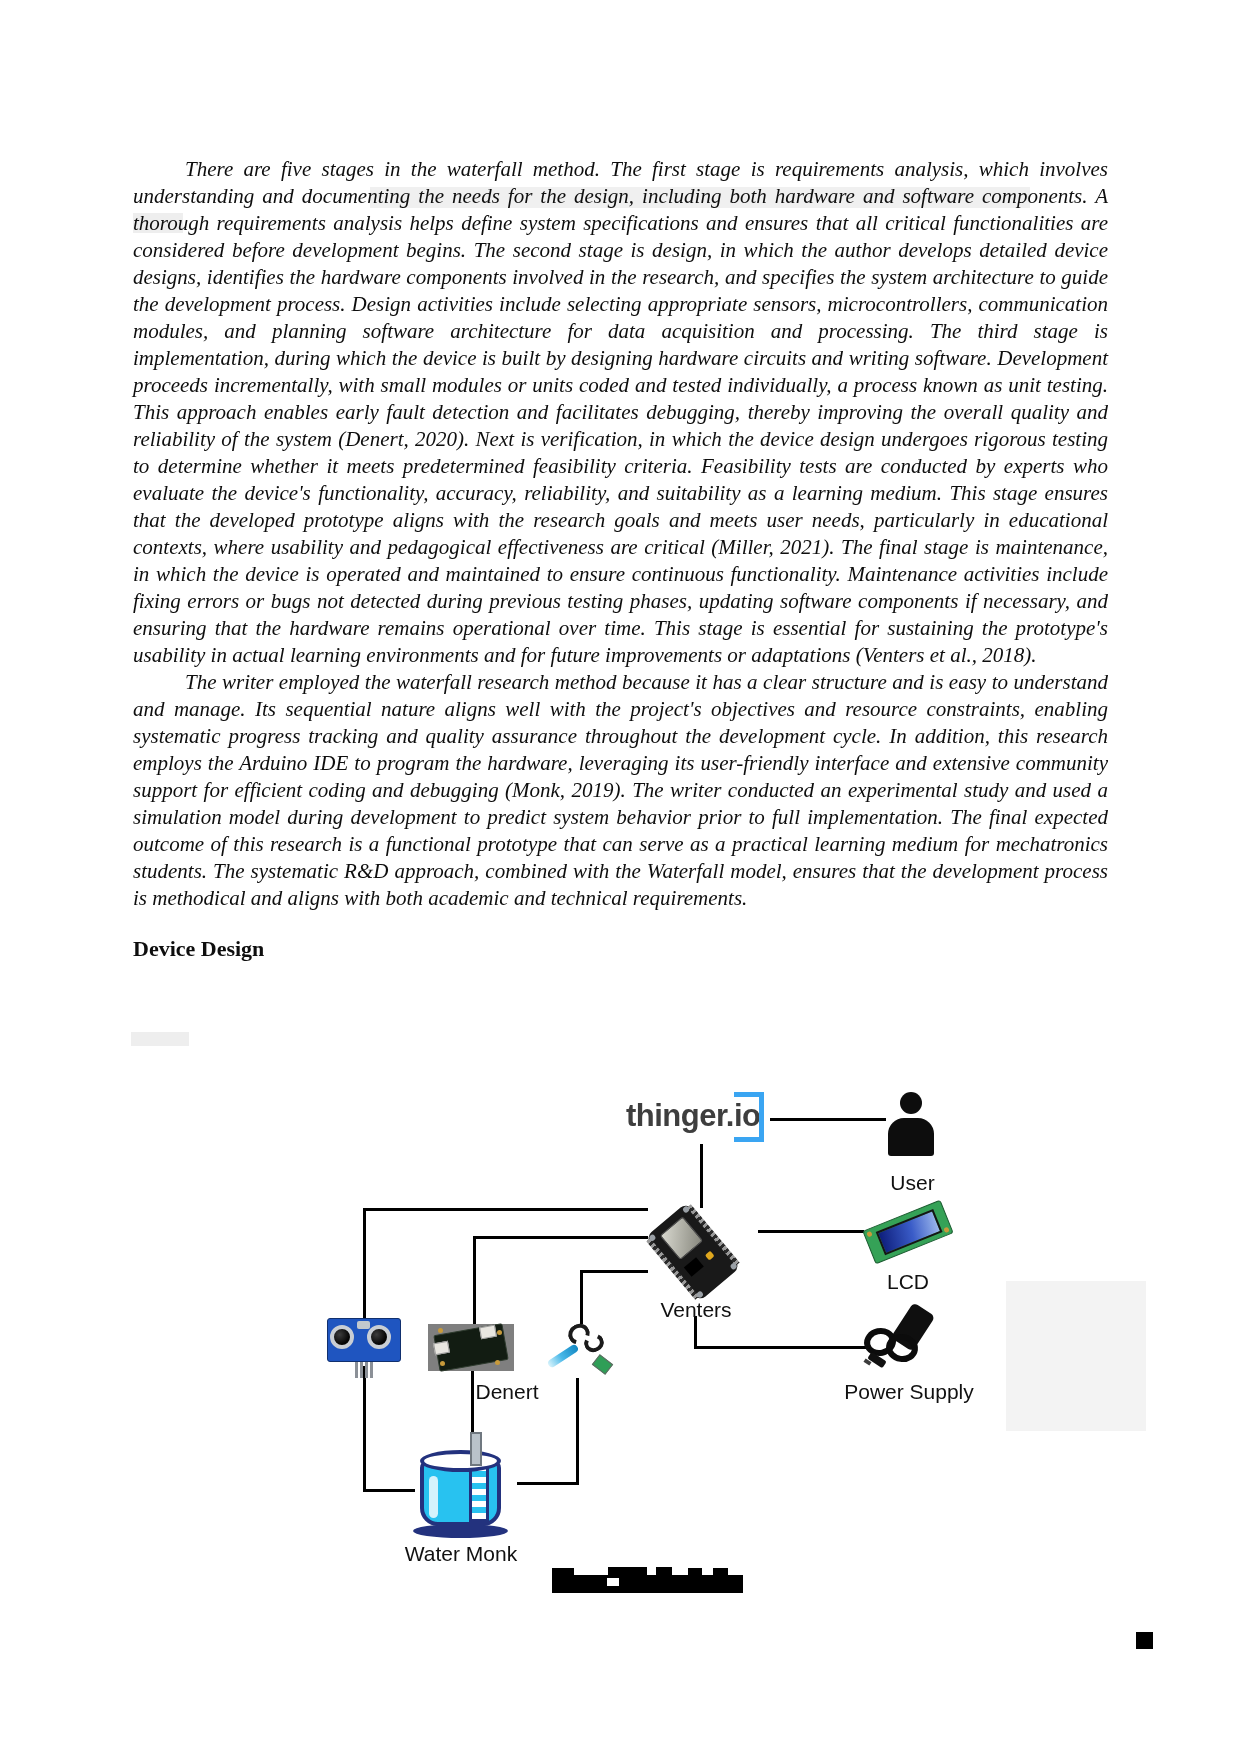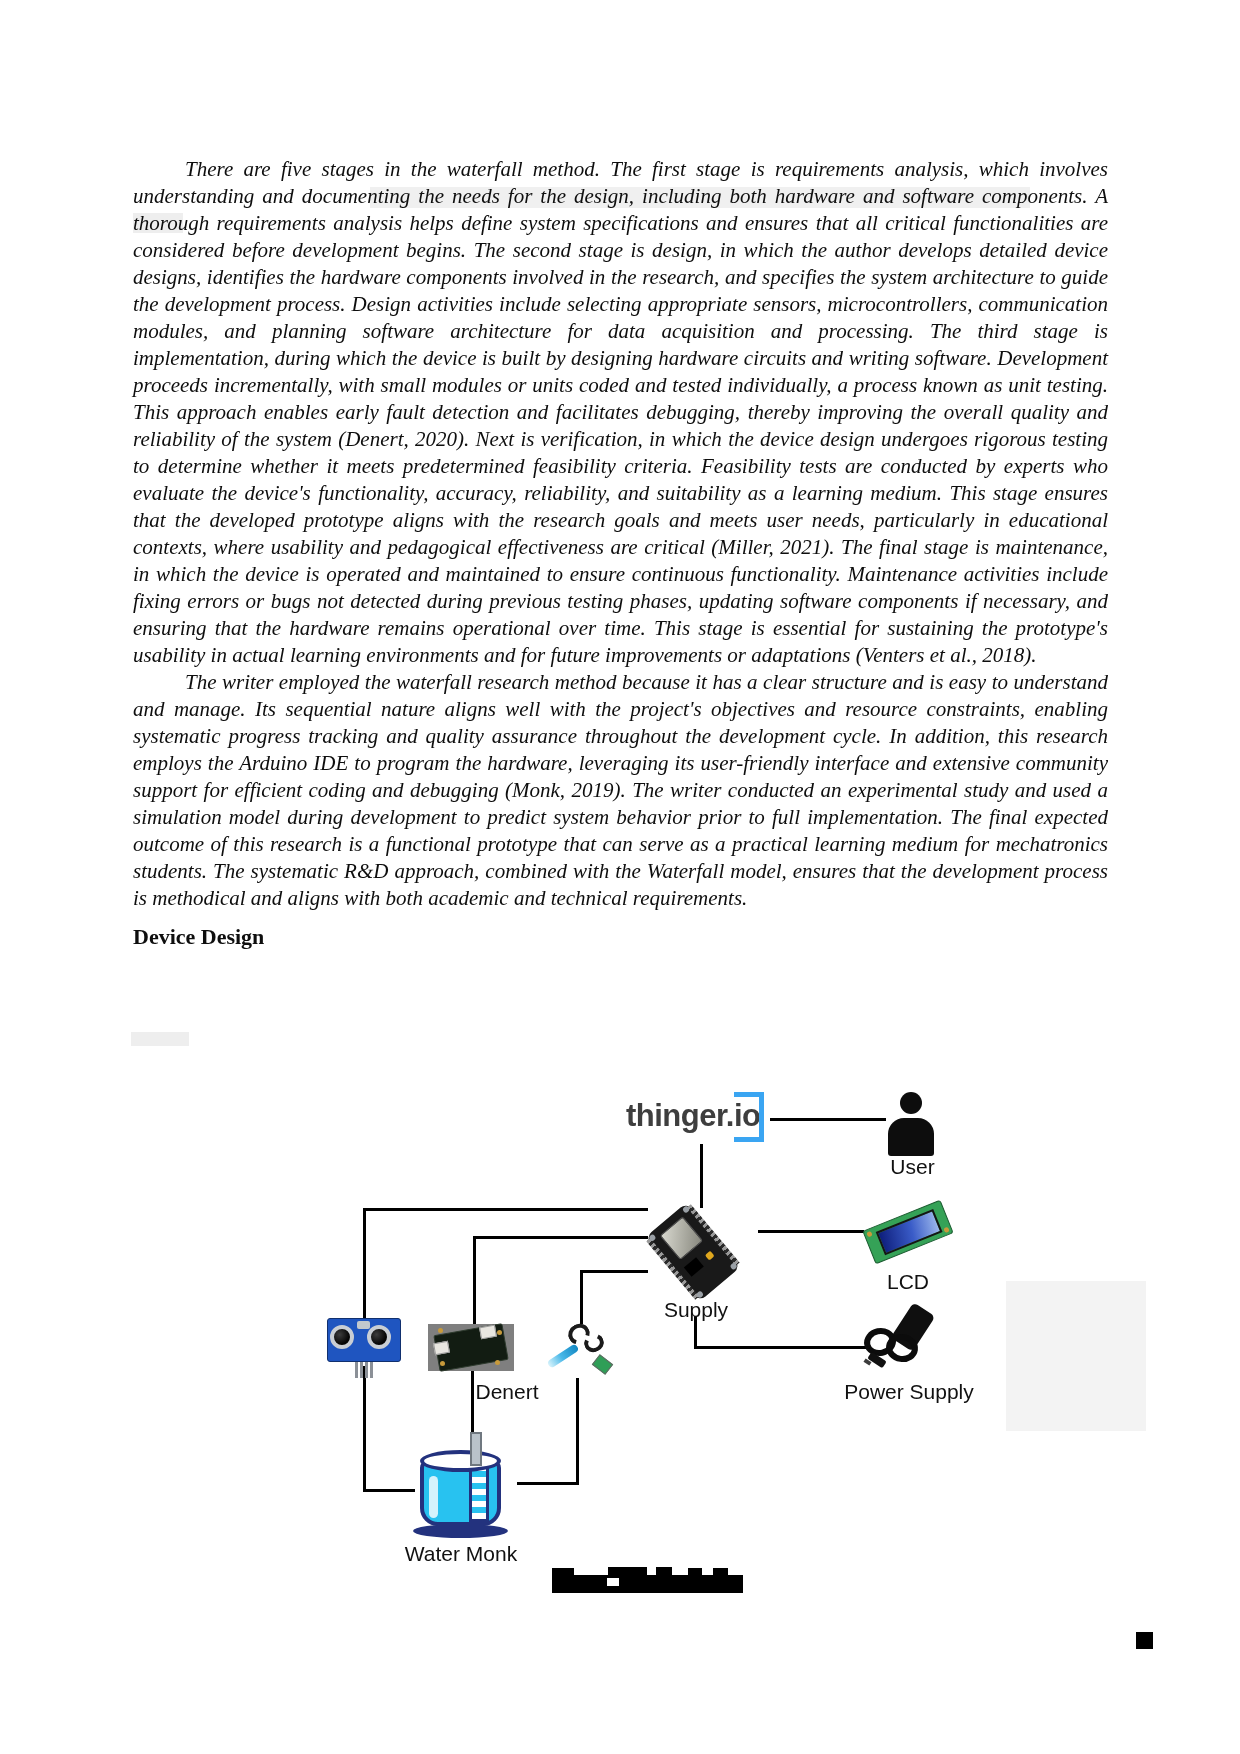--- a/index.html
+++ b/index.html
@@ -37,21 +37,21 @@
     left: 133px;
     top: 156px;
     width: 975px;
     font-size: 21px;
     line-height: 27px;
     text-align: justify;
   }
   .body-text p { margin: 0; }
   .p-ind { text-indent: 52px; font-style: italic; }
   .section-heading {
-    margin-top: 11px;
+    margin-top: 23px;
     font-family: "Liberation Serif", serif;
     font-size: 22px;
     font-weight: bold;
     text-align: left;
   }
   
   .diagram {
     position: absolute;
     left: 270px;
     top: 1060px;
@@ -152,21 +152,21 @@
   .lbl-sensor { left: 172px; top: 320px; width: 130px; }
 
   
   .powersupply-img { left: 594px; top: 244px; width: 72px; height: 70px; }
   .ps-brick { left: 36px; top: 2px; width: 26px; height: 42px; background: #0f0f0f; border-radius: 5px; transform: rotate(33deg); }
   .ps-loop-a { left: 0; top: 24px; width: 32px; height: 28px; border: 6px solid #0c0c0c; border-radius: 50%; transform: rotate(-12deg); }
   .ps-loop-b { left: 22px; top: 30px; width: 32px; height: 28px; border: 6px solid #0c0c0c; border-radius: 50%; transform: rotate(8deg); }
   .ps-plug { left: 4px; top: 52px; width: 18px; height: 8px; background: #101010; border-radius: 2px; transform: rotate(33deg); }
   .ps-tip { left: 0; top: 56px; width: 7px; height: 4px; background: #3c3c3c; transform: rotate(33deg); }
   .lbl-ps { left: 564px; top: 320px; width: 150px; }
-  .lbl-user { left: 605px; top: 95px; width: 75px; }
+  .lbl-user { left: 605px; top: 111px; width: 75px; }
 
   
   .watertank-img { left: 143px; top: 386px; width: 95px; height: 92px; }
   .wt-base { left: 0; top: 78px; width: 95px; height: 14px; background: #23327e; border-radius: 50%; }
   .wt-body { left: 7px; top: 14px; width: 81px; height: 66px; background: #28c2f0; border: 4px solid #23327e; border-radius: 8px 8px 18px 18px; }
   .wt-highlight { left: 16px; top: 30px; width: 9px; height: 42px; background: rgba(255,255,255,.8); border-radius: 5px; }
   .wt-ladder { left: 56px; top: 16px; width: 20px; height: 60px; border: 3px solid #23327e; background: repeating-linear-gradient(180deg,#ffffff 0 6px,#28c2f0 6px 12px); }
   .wt-rim { left: 7px; top: 4px; width: 81px; height: 22px; background: #fff; border: 4px solid #23327e; border-radius: 50%; }
   .wt-pipe { left: 57px; top: -14px; width: 12px; height: 34px; background: #b9c2ca; border: 2px solid #707880; }
   .lbl-wt { left: 126px; top: 482px; width: 130px; }
@@ -236,21 +236,21 @@
         <div class="nm-pins r"></div>
         <div class="nm-shield"></div>
         <div class="nm-chip"></div>
         <div class="nm-dot"></div>
         <div class="nm-hole nm-h1"></div>
         <div class="nm-hole nm-h2"></div>
         <div class="nm-hole nm-h3"></div>
         <div class="nm-hole nm-h4"></div>
       </div>
     </div>
-    <div class="dg-label lbl-nodemcu">Supply</div>
+    <div class="dg-label lbl-nodemcu">Venters</div>
 
     <div class="lcd-img">
       <div class="lcd-board">
         <div class="lcd-screen"></div>
         <div class="lcd-pad lcd-p1"></div>
         <div class="lcd-pad lcd-p2"></div>
       </div>
     </div>
     <div class="dg-label lbl-lcd">LCD</div>
 

